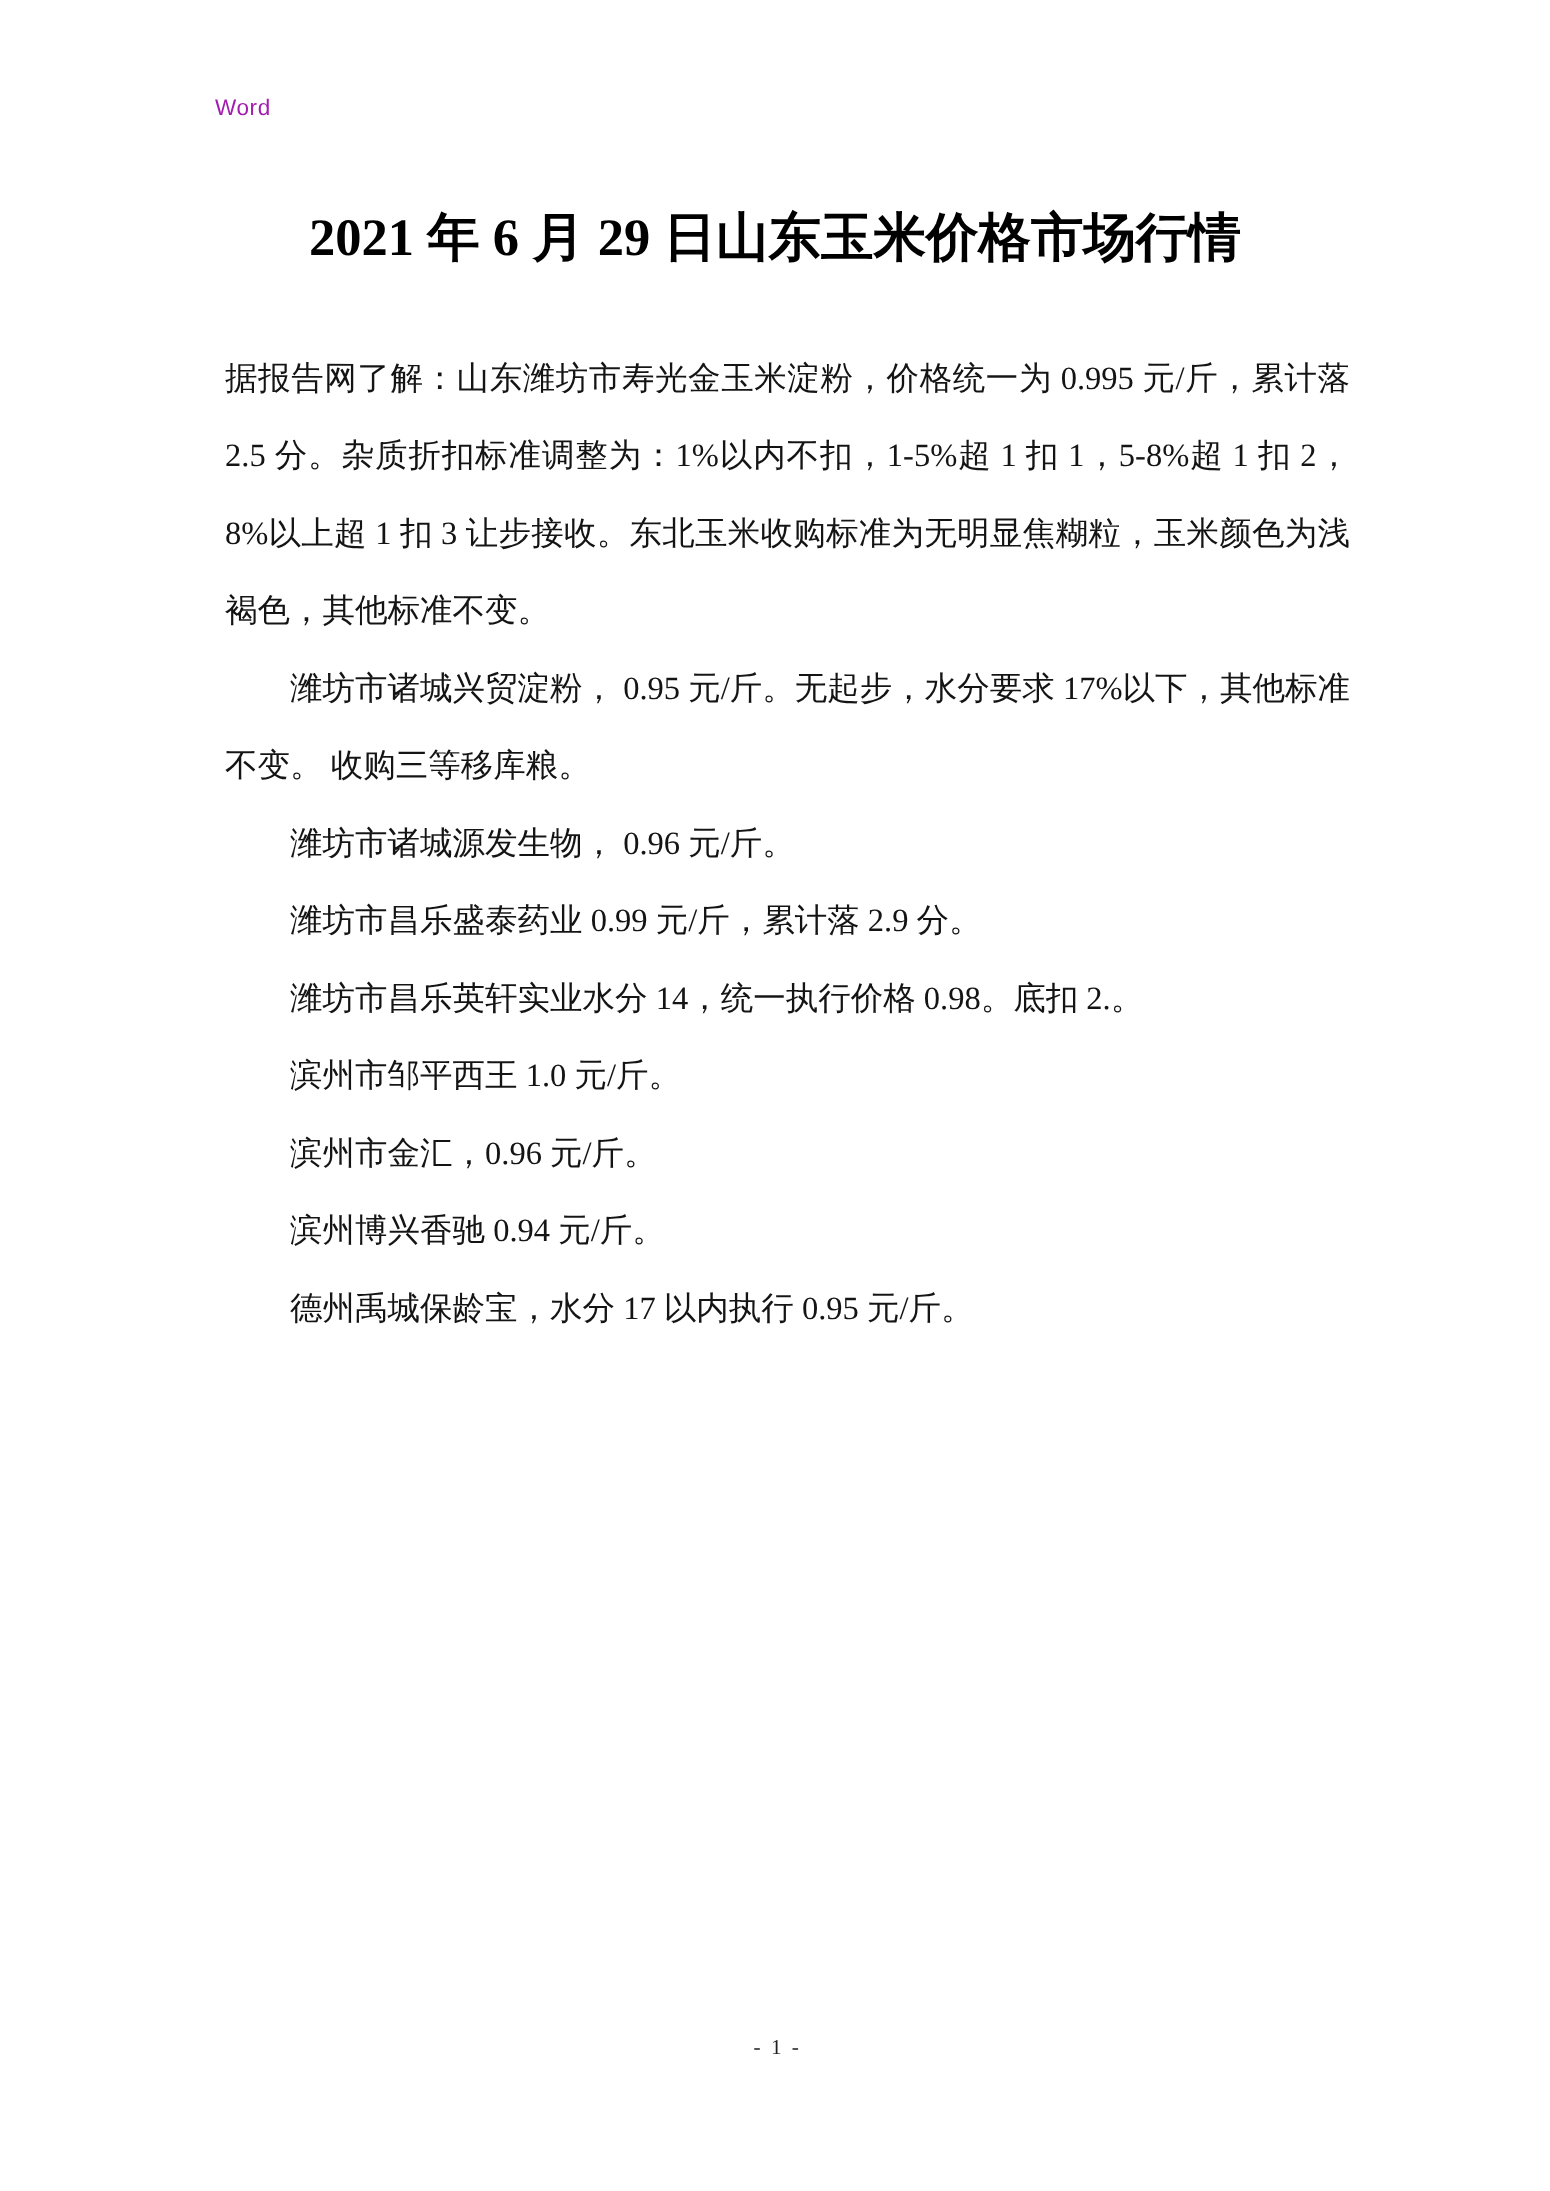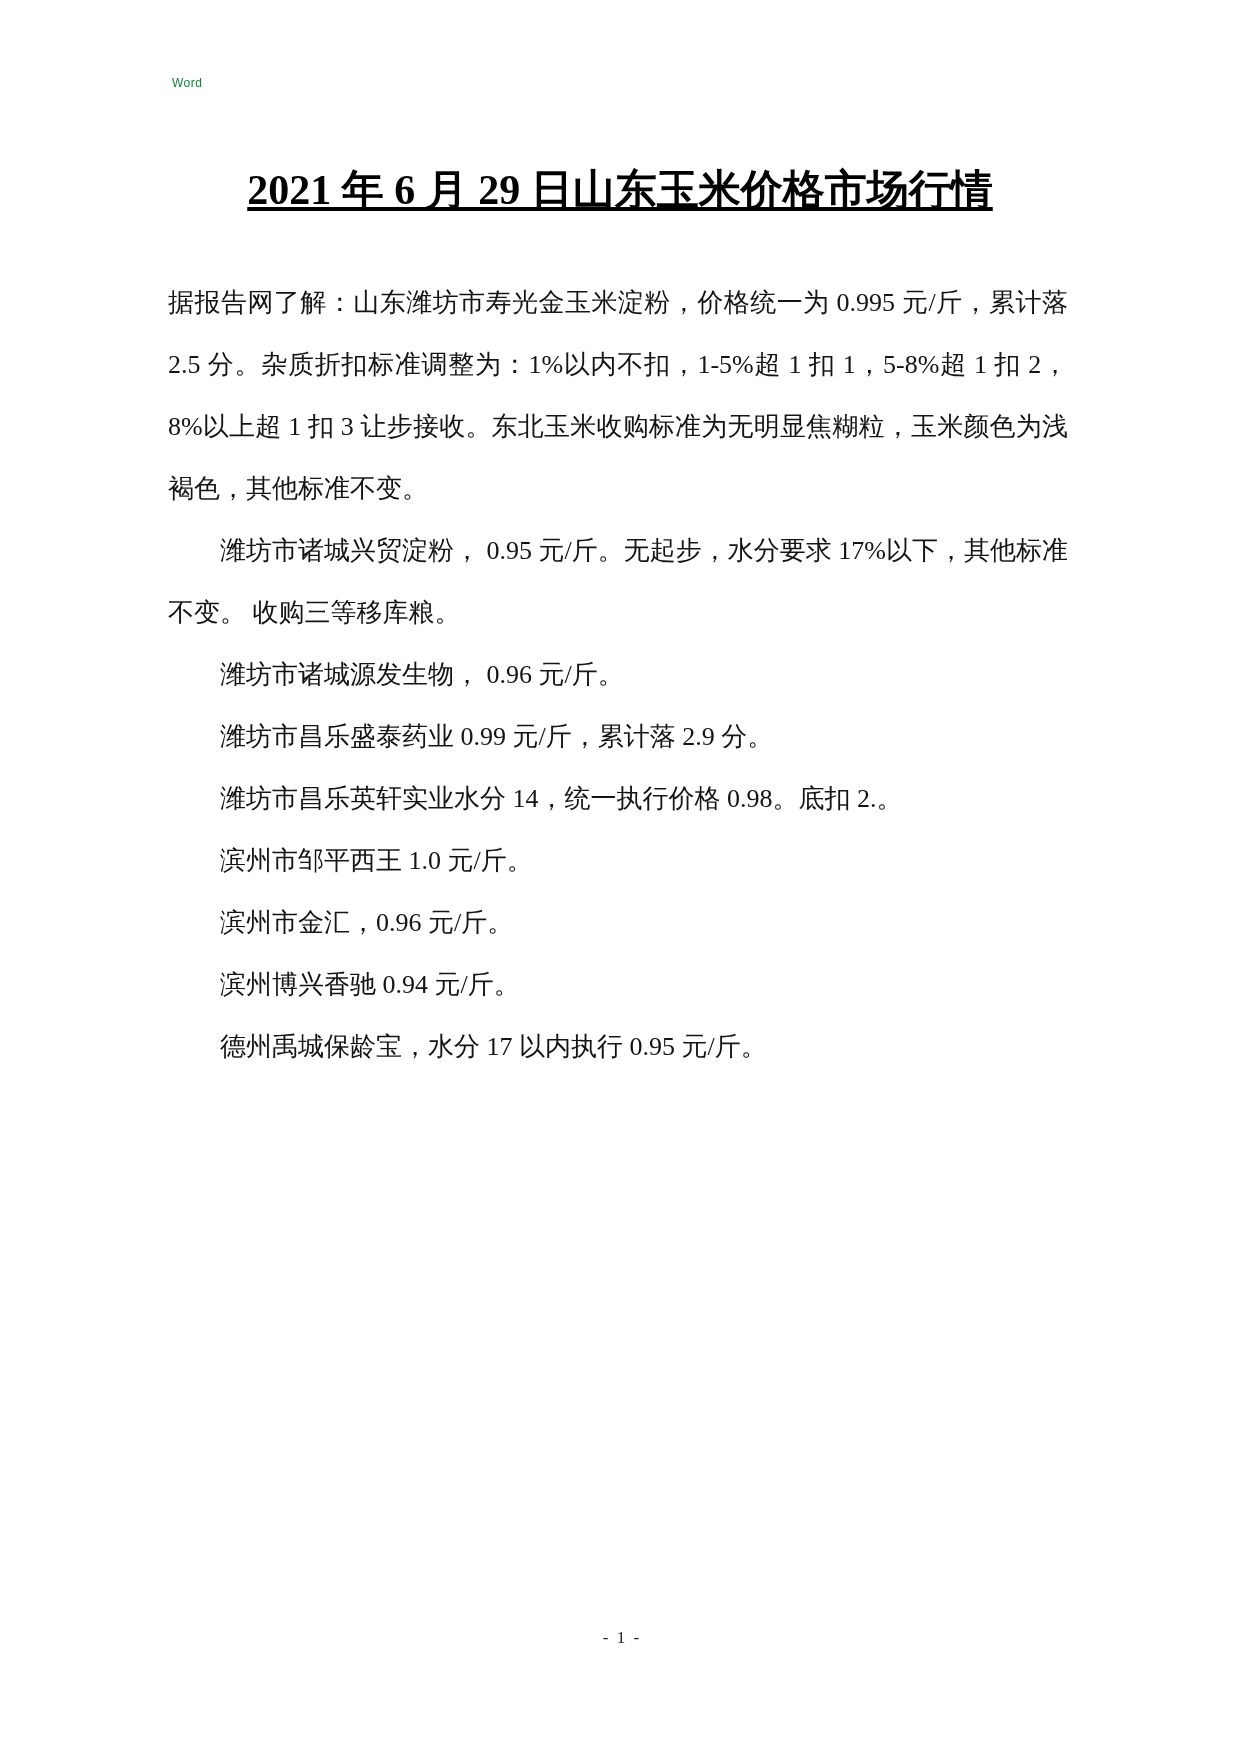--- a/index.html
+++ b/index.html
@@ -14,41 +14,40 @@
     background: #ffffff;
     overflow: hidden;
     font-family: "Liberation Serif", "DejaVu Serif", serif;
     color: #1a1a1a;
   }
   .word-label {
     position: absolute;
     left: 172px;
     top: 76px;
     font-family: "Liberation Sans", "DejaVu Sans", sans-serif;
-    font-size: 12px;
-    color: #15803d;
+    font-size: 18px;
+    color: #a21caf;
     letter-spacing: 0.5px;
   }
   .doc-title {
     position: absolute;
     left: 100px;
     right: 100px;
     top: 162px;
     margin: 0;
     text-align: center;
     font-size: 42px;
     font-weight: 700;
     color: #000000;
     font-family: "Liberation Serif", "DejaVu Serif", serif;
     white-space: nowrap;
-    text-decoration: underline;
   }
   .doc-body {
     position: absolute;
-    left: 168px;
+    left: 180px;
     top: 272px;
     width: 900px;
     font-size: 26px;
     line-height: 62px;
     text-align: justify;
     color: #141414;
   }
   .doc-body p {
     margin: 0;
     padding: 0;

